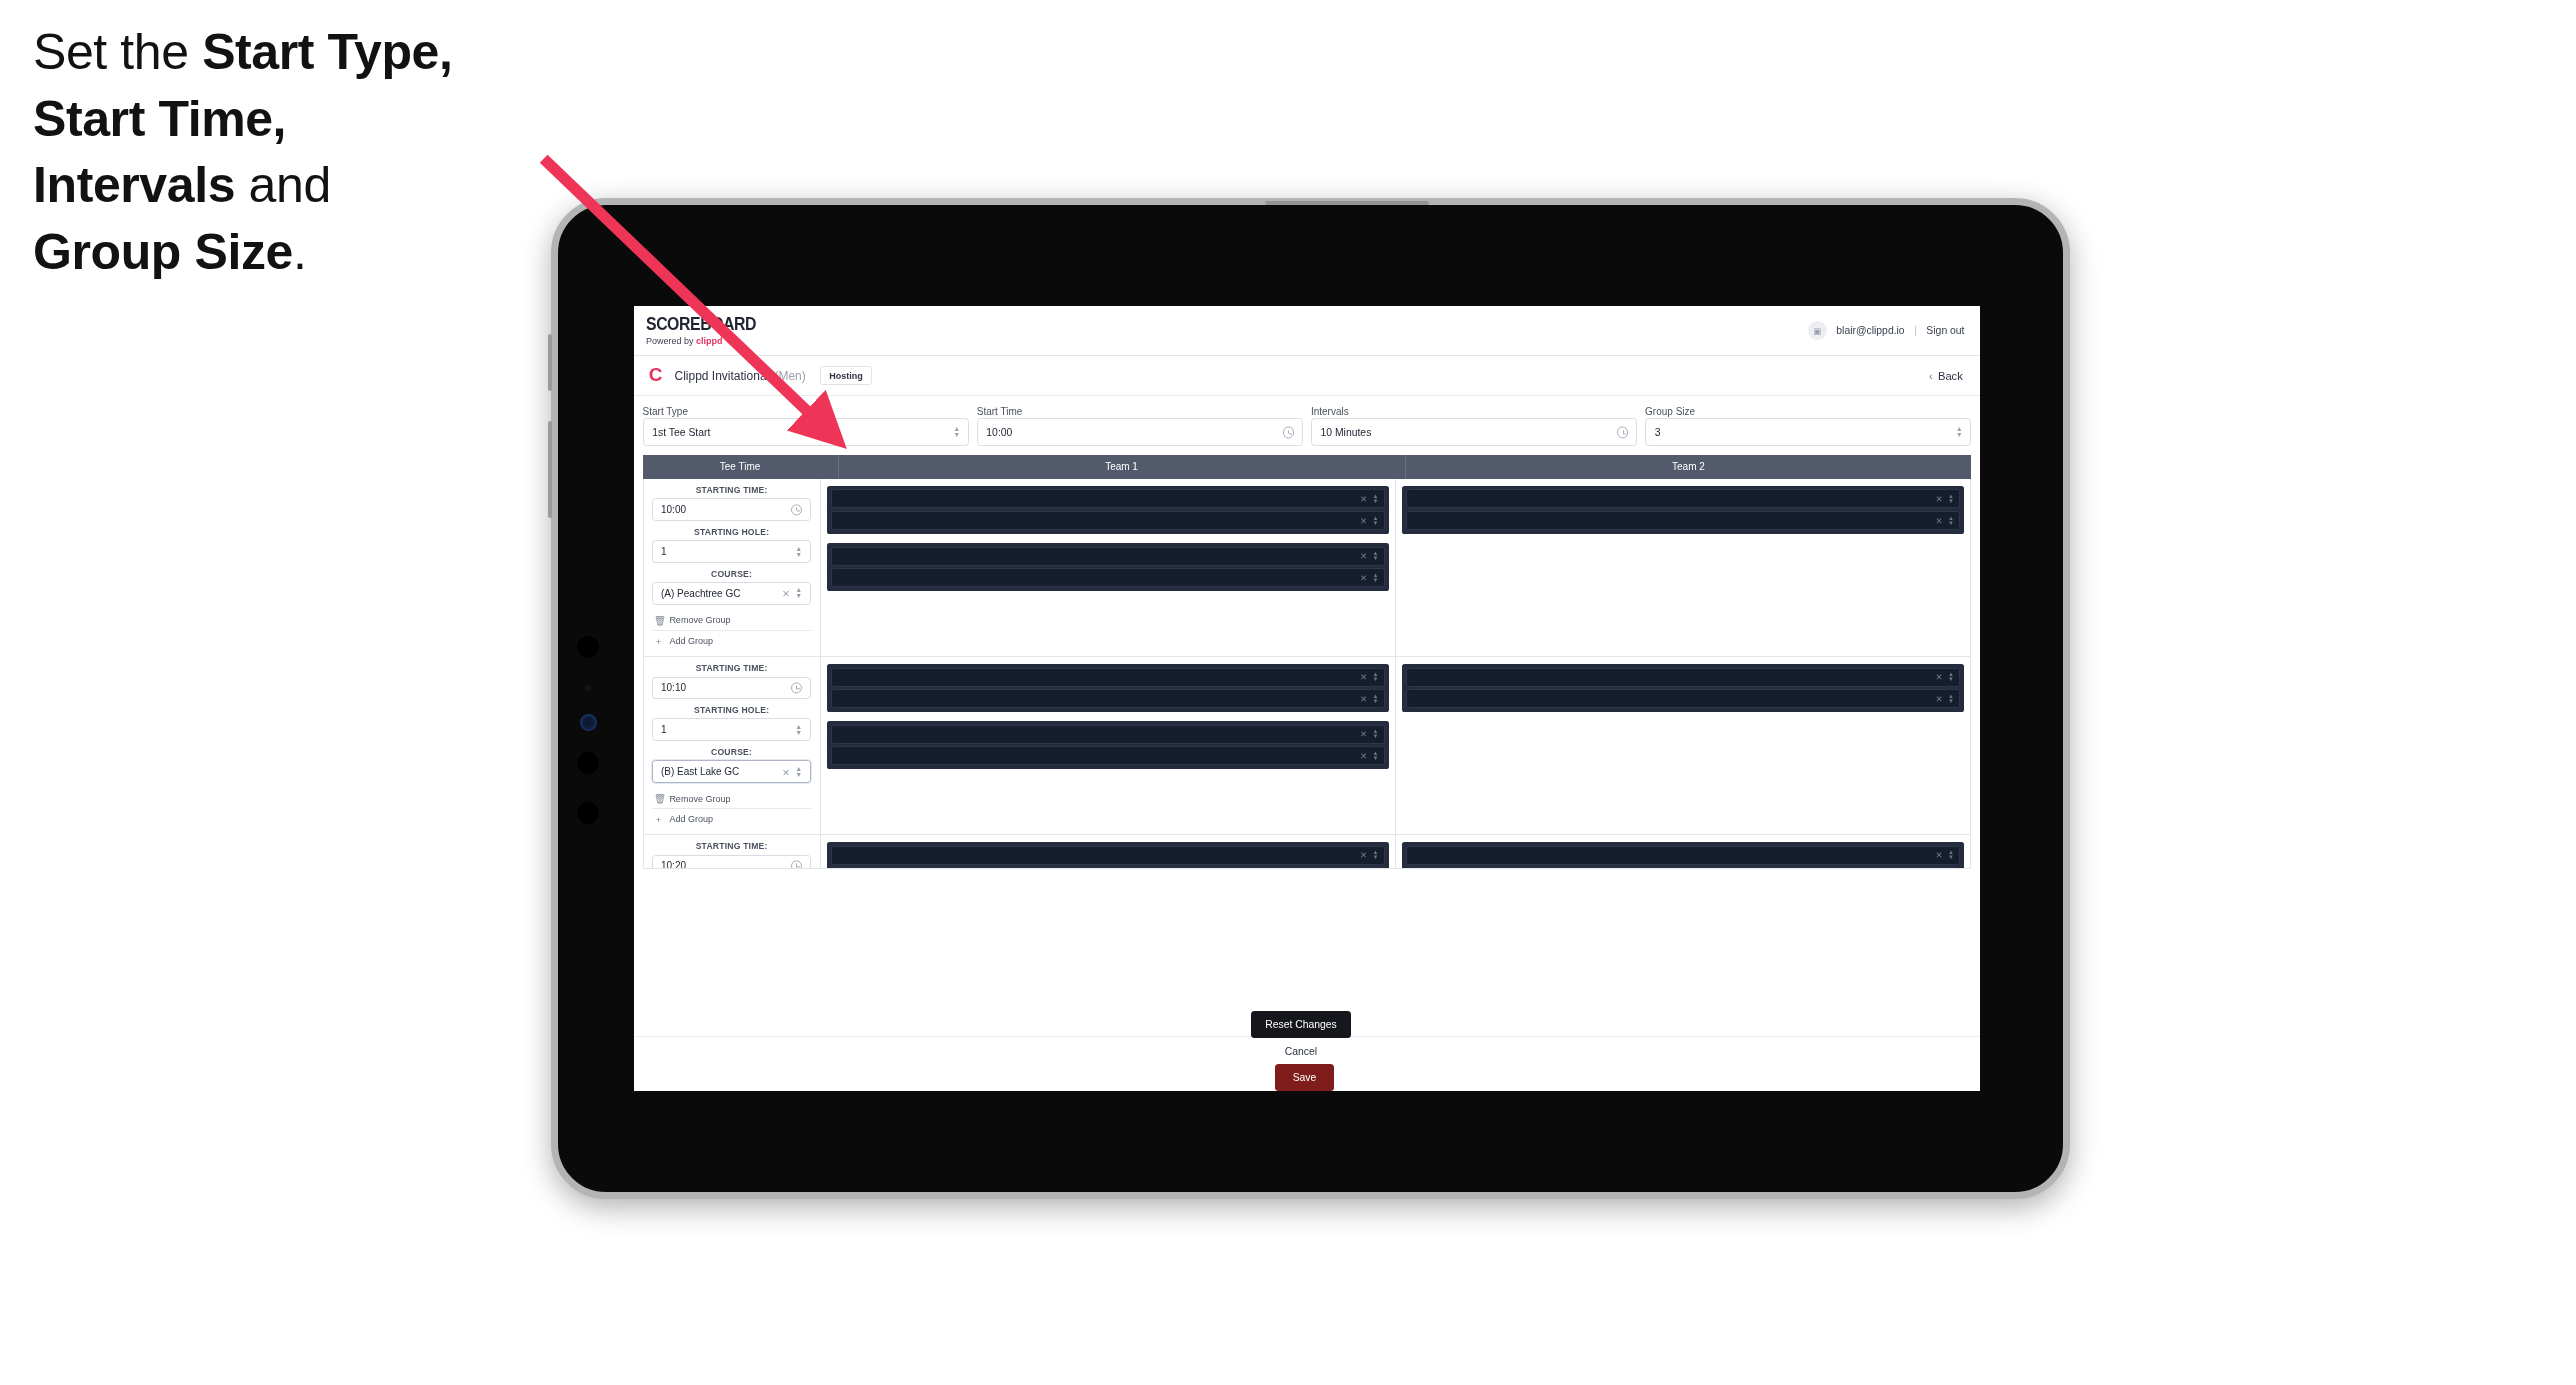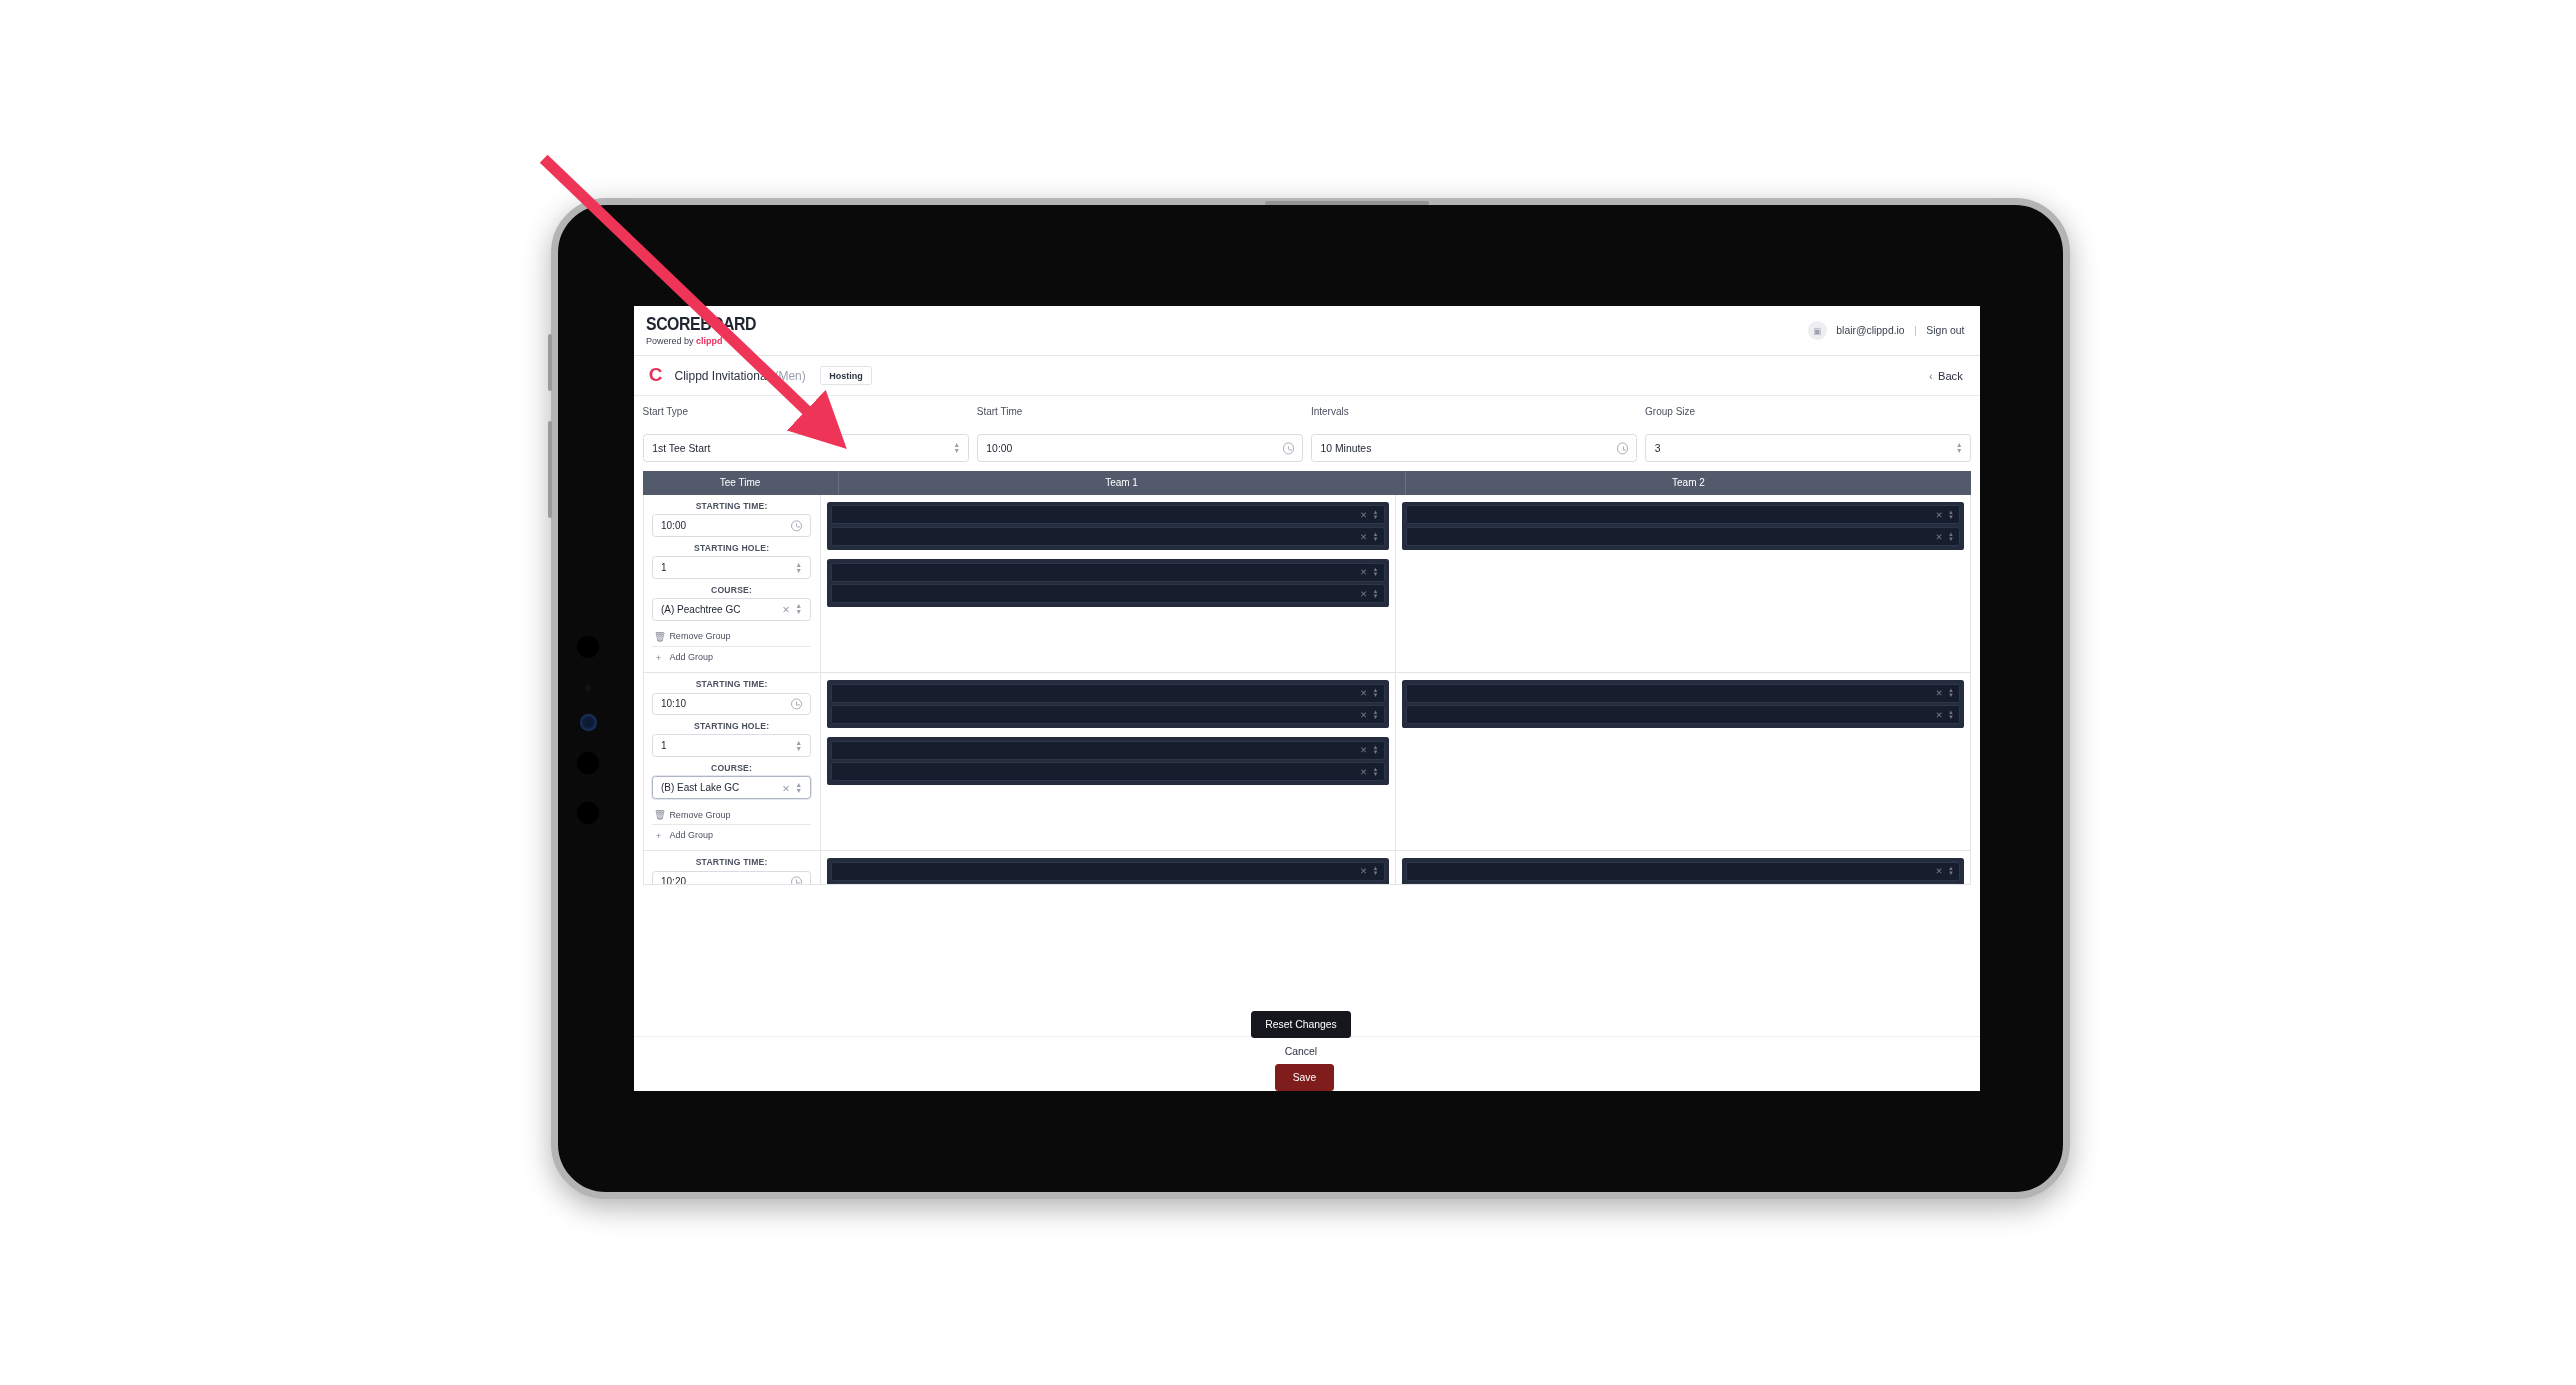--- a/index.html
+++ b/index.html
@@ -201,21 +201,21 @@
   .settings {
     display: flex;
     gap: 7.8px;
     padding: 10.4px 8.6px 8.6px 8.6px;
     background: #fff;
   }
   .field { flex: 1; min-width: 0; }
   .field-label {
     font-size: 10px;
     color: #4a505e;
-    margin-bottom: 17px;
+    margin-bottom: 1px;
     display: block;
   }
   .control {
     position: relative;
     height: 28px;
     border: 0.9px solid #d9dce2;
     border-radius: 3.5px;
     background: #fff;
     display: flex;
     align-items: center;
@@ -406,20 +406,26 @@
 
   
   #arrow { position: absolute; left: 0; top: 0; width: 2576px; height: 1386px;
            pointer-events: none; }
 </style>
 </head>
 <body>
 
 <div id="stage">
 
+  <div class="instruction">
+    <span>Set the </span><b>Start Type,</b><br>
+    <b>Start Time,</b><br>
+    <b>Intervals</b><span> and</span><br>
+    <b>Group Size</b><span>.</span>
+  </div>
 
   <div id="tablet">
     <div class="side-btn b1"></div>
     <div class="side-btn b2"></div>
     <div class="lens l1"></div>
     <div class="lens l2"></div>
     <div class="lens l3"></div>
     <div class="lens l4"></div>
     <div class="lens l5"></div>
   </div>

